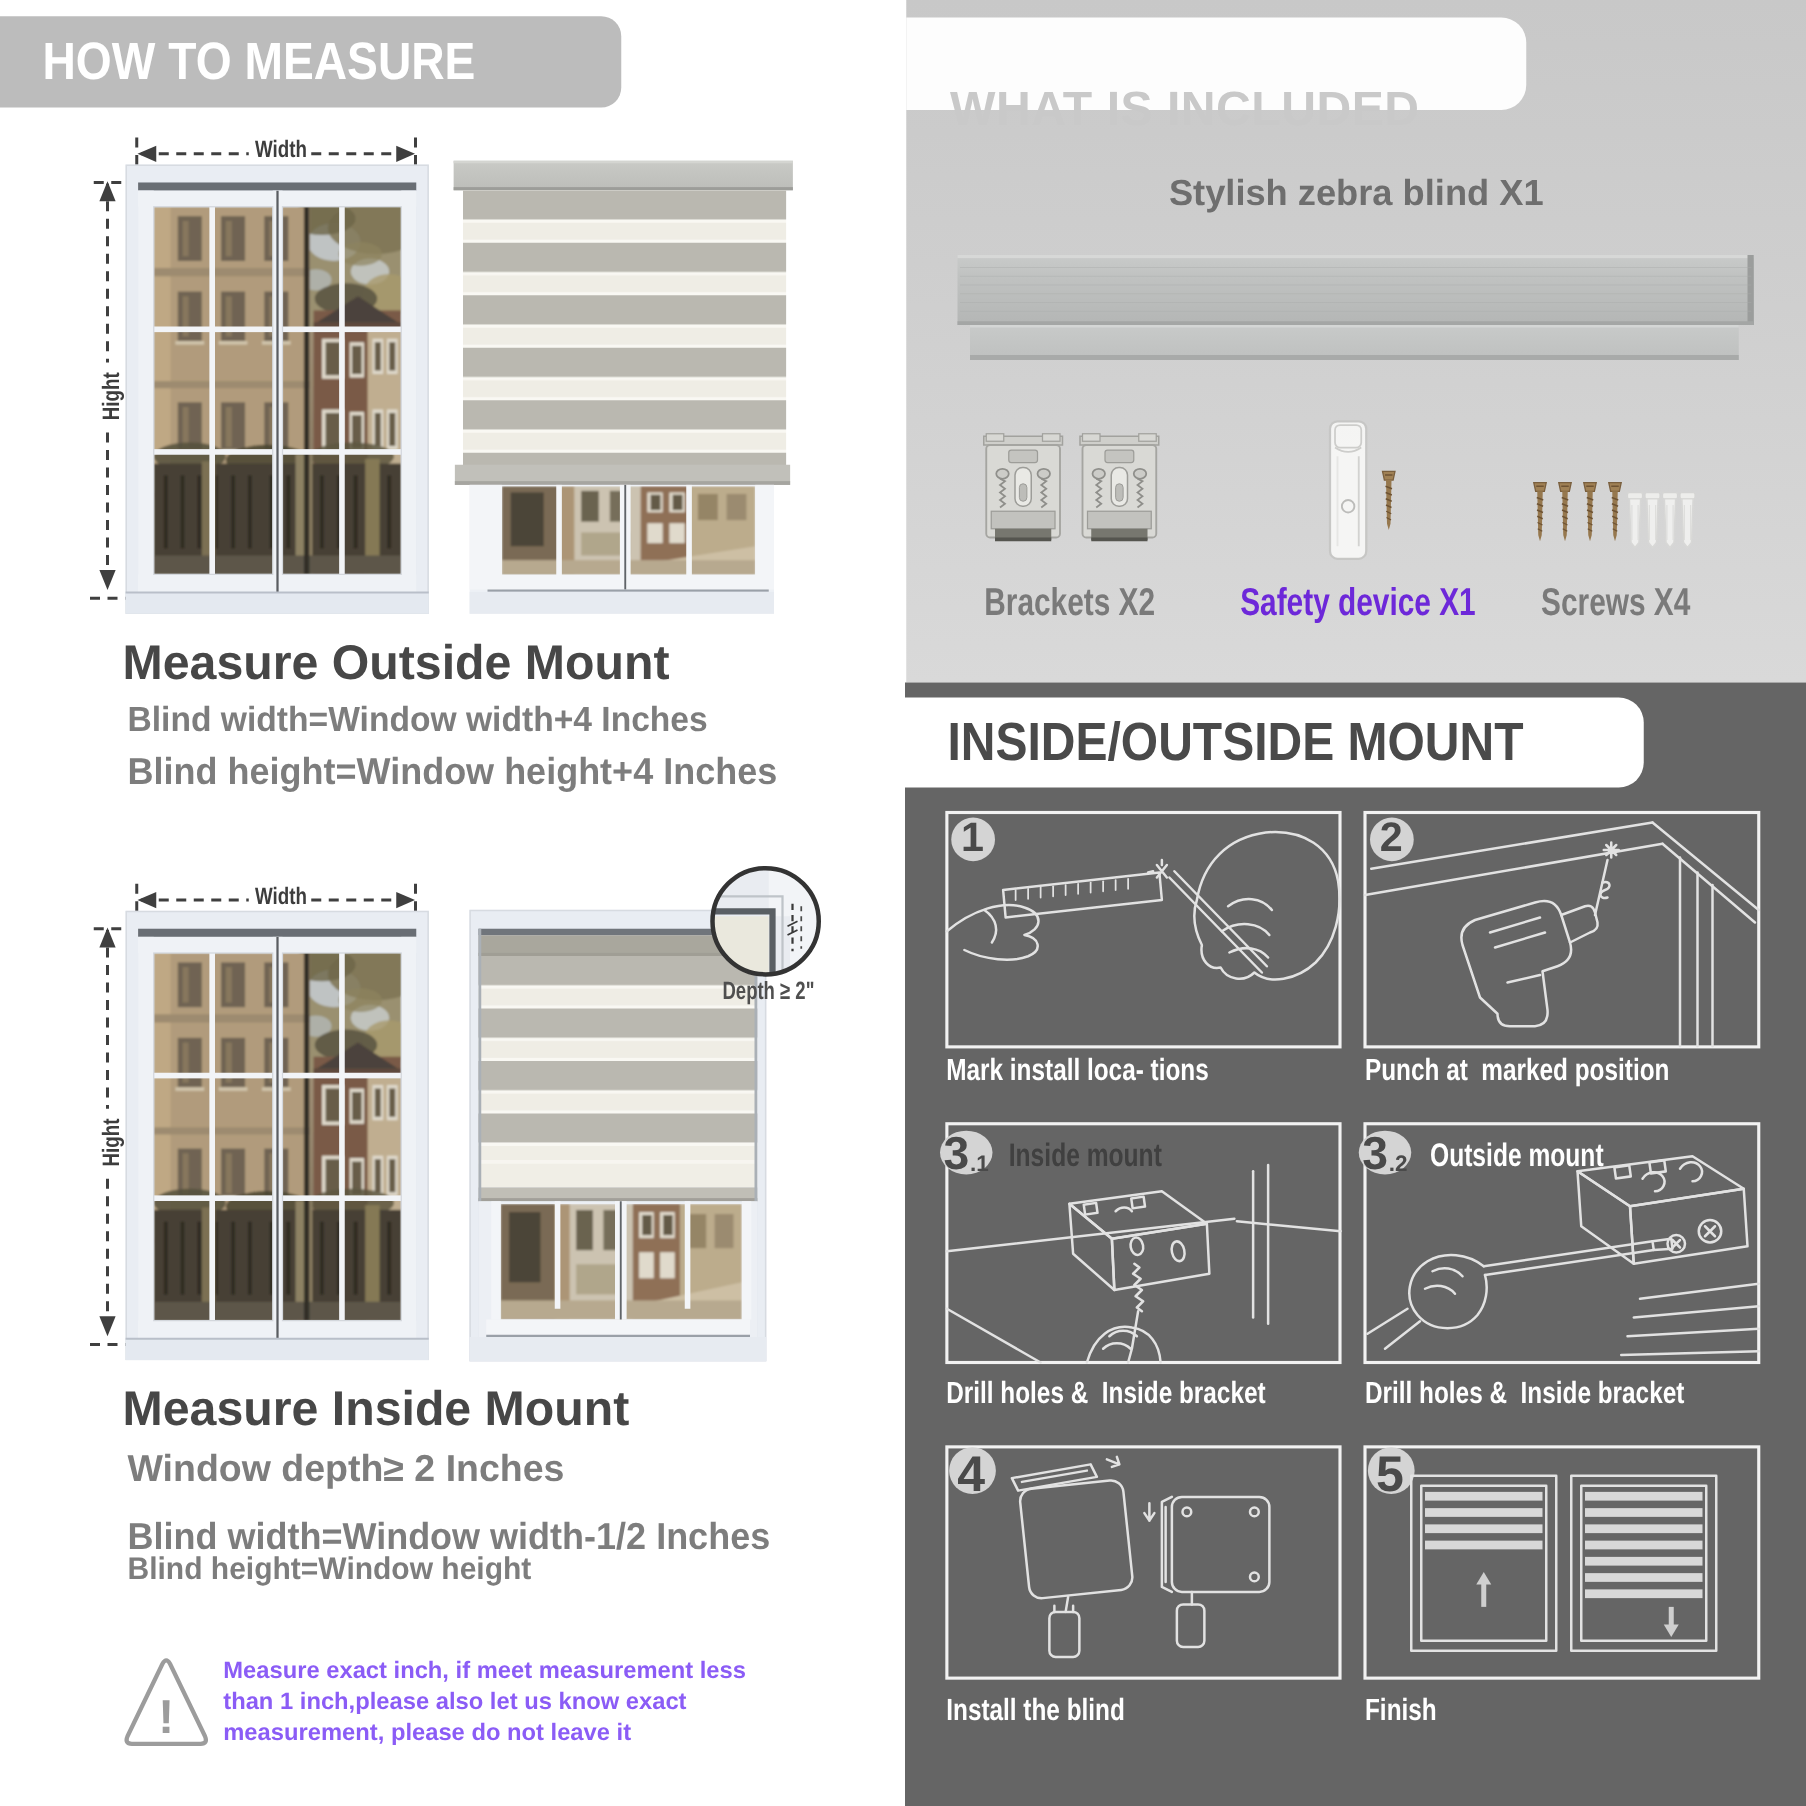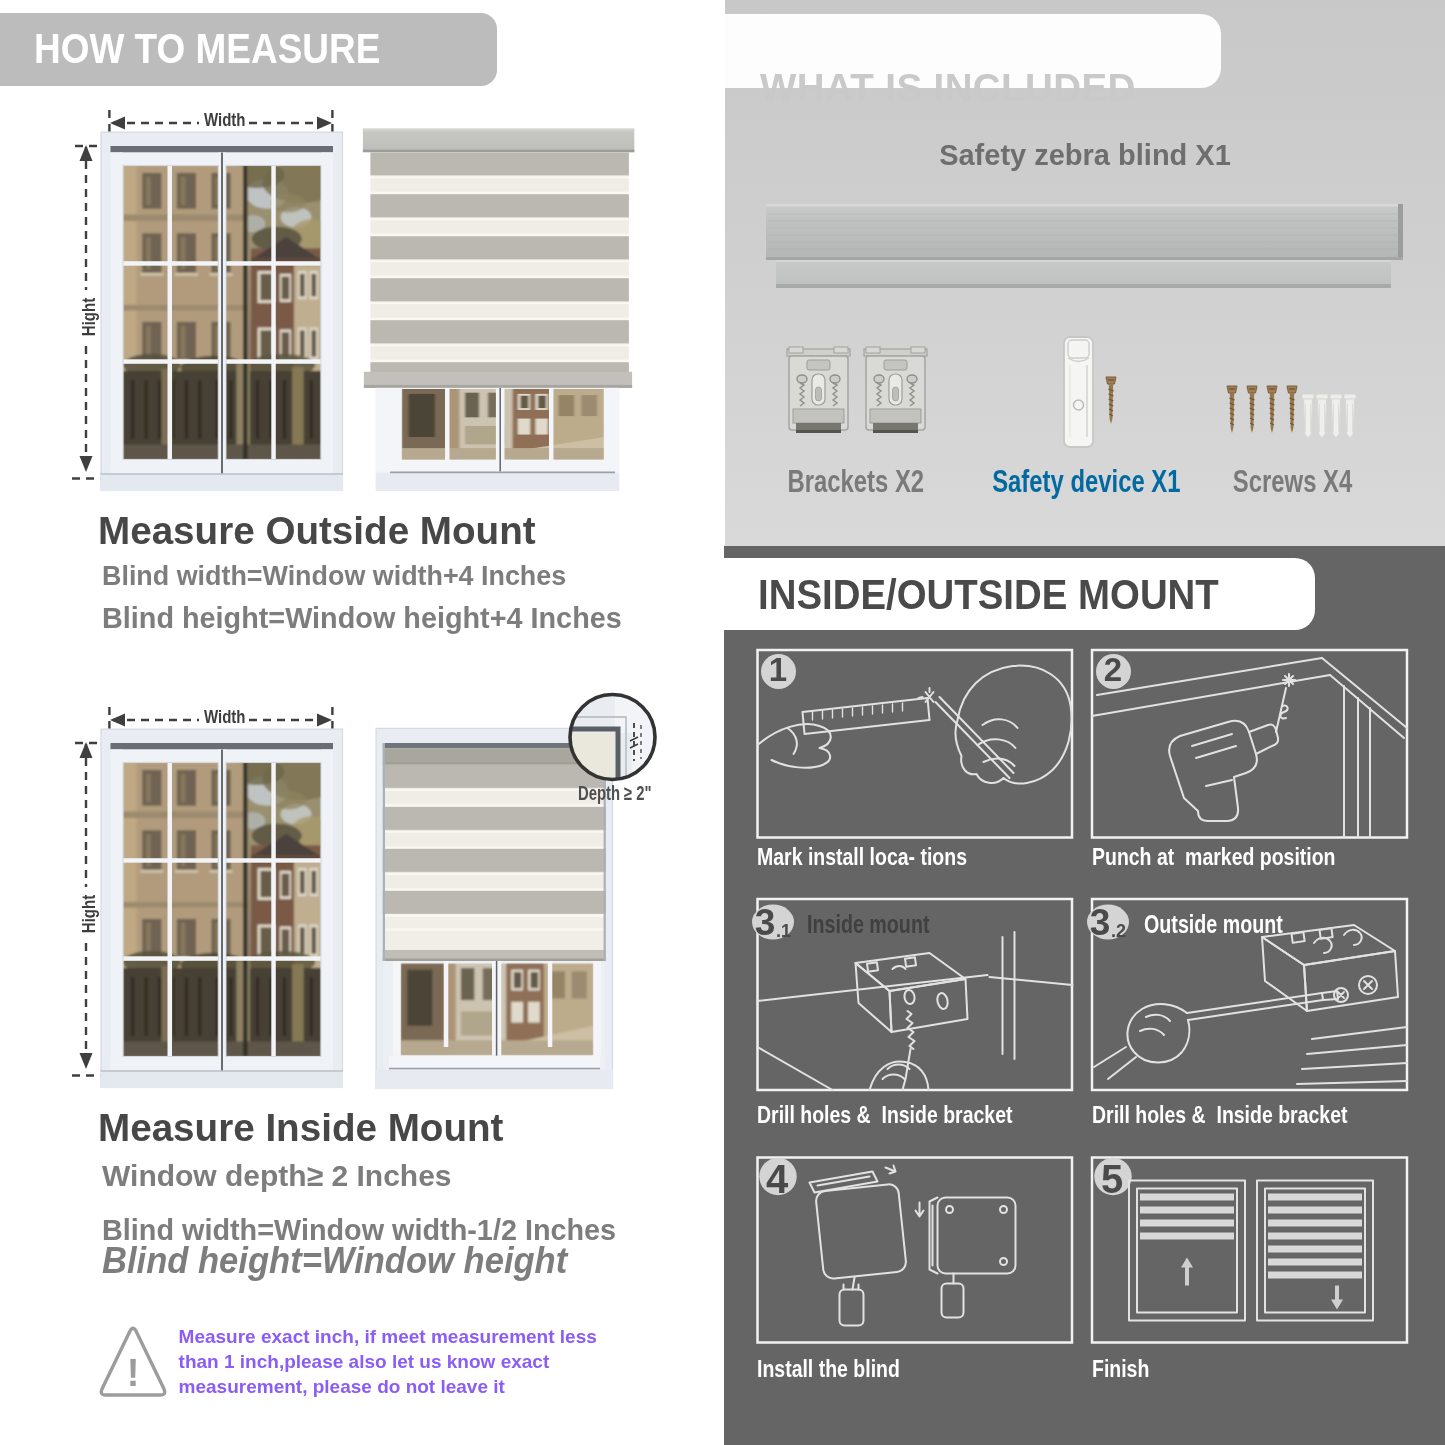--- a/index.html
+++ b/index.html
@@ -338,35 +338,35 @@
   <path d="M70,56 l8,-4 M70,63 l8,-4" stroke="#3a3a3a" stroke-width="1.4"></path>
 </g>
 <circle cx="52.5" cy="52" r="42.5" fill="none" stroke="#333333" stroke-width="3.6"></circle>
 </svg>
 </div>
 <div class="abs b" style="left:578px;top:783px;font-size:20px;color:#4f4f4f;"><span class="sx" style="transform:scaleX(0.74);">Depth ≥ 2"</span></div>
 
 <div class="abs b" style="left:98px;top:1107.8px;font-size:39px;color:#474747;"><span class="sx" style="transform:scaleX(0.99);">Measure Inside Mount</span></div>
 <div class="abs b" style="left:102px;top:1161.1px;font-size:30px;color:#7d7d7d;"><span class="sx" style="transform:scaleX(1);">Window depth≥ 2 Inches</span></div>
 <div class="abs b" style="left:102px;top:1202.6px;font-size:30px;color:#7d7d7d;margin-top:12px;"><span class="sx" style="transform:scaleX(0.96);">Blind width=Window width-1/2 Inches</span></div>
-<div class="abs b" style="left:102px;top:1242.6px;font-size:36px;color:#7d7d7d;font-style:italic;"><span class="sx" style="transform:scaleX(0.96);">Blind height=Window height</span></div>
+<div class="abs b" style="left:102px;top:1242.6px;font-size:25px;color:#7d7d7d;"><span class="sx" style="transform:scaleX(0.96);">Blind height=Window height</span></div>
 
 <div class="abs" id="warn" style="left:95px;top:1320px;width:80px;height:80px;">
 <svg width="80" height="80" viewBox="0 0 80 80">
 <path d="M35,11 Q38,5.5 41,11 L69,69 Q71.5,75 65.5,75 L10.5,75 Q4.5,75 7,69 Z" fill="none" stroke="#9c9c9c" stroke-width="3.4" stroke-linejoin="round"></path>
 <text x="38" y="66" font-family="Liberation Sans, sans-serif" font-weight="bold" font-size="38" fill="#9c9c9c" text-anchor="middle">!</text>
 </svg>
 </div>
 <div class="abs b" style="left:178.6px;top:1323.9px;font-size:19px;line-height:25px;color:#8b5cf6;">Measure exact inch, if meet measurement less<br>than 1 inch,please also let us know exact<br>measurement, please do not leave it</div>
 
 <div class="abs" style="left:725px;top:0;width:720px;height:546px;background:linear-gradient(180deg,#c8c8c8 0%,#cfcfcf 45%,#d9d9d9 100%);"></div>
 <div class="abs" style="left:725px;top:14px;width:496px;height:74px;background:#fdfdfd;border-radius:0 20px 20px 0;"></div>
 <div class="abs b" style="left:760px;top:29.1px;font-size:38.5px;color:#c9c9c9;letter-spacing:0.4px;margin-top:40px;">WHAT IS INCLUDED</div>
 
-<div class="abs b" style="left:725px;top:140.8px;width:720px;text-align:center;font-size:29px;color:#6e6e6e;">Safety zebra blind X1</div>
+<div class="abs b" style="left:725px;top:140.8px;width:720px;text-align:center;font-size:29px;color:#6e6e6e;">Stylish zebra blind X1</div>
 
 <div class="abs" id="headrail" style="left:725px;top:190px;width:720px;height:110px;">
 <svg width="720" height="110" viewBox="0 0 720 110">
 <defs>
 <linearGradient id="railG1" x1="0" y1="0" x2="0" y2="1">
   <stop offset="0" stop-color="#c9cbca"></stop>
           <stop offset="0.3" stop-color="#c0c2c1"></stop>
           <stop offset="1" stop-color="#b4b6b5"></stop>
 </linearGradient>
 <linearGradient id="railG2" x1="0" y1="0" x2="0" y2="1">
@@ -449,21 +449,21 @@
 <use href="#screwIcon" transform="translate(547,61)"></use>
 <use href="#screwIcon" transform="translate(567,61)"></use>
 <use href="#anchorIcon" transform="translate(583,69)"></use>
 <use href="#anchorIcon" transform="translate(597,69)"></use>
 <use href="#anchorIcon" transform="translate(611,69)"></use>
 <use href="#anchorIcon" transform="translate(625,69)"></use>
 </svg>
 </div>
 
 <div class="abs b" style="left:756px;top:465.7px;width:200px;text-align:center;font-size:31px;color:#7a7a7a;"><span style="display:inline-block;transform:scaleX(0.77);white-space:pre;">Brackets X2</span></div>
-<div class="abs b" style="left:964px;top:465.7px;width:240px;text-align:center;font-size:31px;color:#0369a1;"><span style="display:inline-block;transform:scaleX(0.77);white-space:pre;">Safety device X1</span></div>
+<div class="abs b" style="left:964px;top:465.7px;width:240px;text-align:center;font-size:31px;color:#6d28d9;"><span style="display:inline-block;transform:scaleX(0.77);white-space:pre;">Safety device X1</span></div>
 <div class="abs b" style="left:1193px;top:465.7px;width:200px;text-align:center;font-size:31px;color:#7a7a7a;"><span style="display:inline-block;transform:scaleX(0.77);white-space:pre;">Screws X4</span></div>
 
 <div class="abs" style="left:724px;top:546px;width:721px;height:899px;background:#656565;"></div>
 <div class="abs" style="left:724px;top:558px;width:591px;height:72px;background:#ffffff;border-radius:0 20px 20px 0;"></div>
 <div class="abs b" style="left:758.4px;top:572.9px;font-size:43px;color:#4a4a4a;"><span class="sx" style="transform:scaleX(0.893);">INSIDE/OUTSIDE MOUNT</span></div>
 
 <div class="abs" id="panels" style="left:724px;top:630px;width:721px;height:815px;">
 <svg width="721" height="815" viewBox="0 0 721 815">
 <defs>
 <style>

